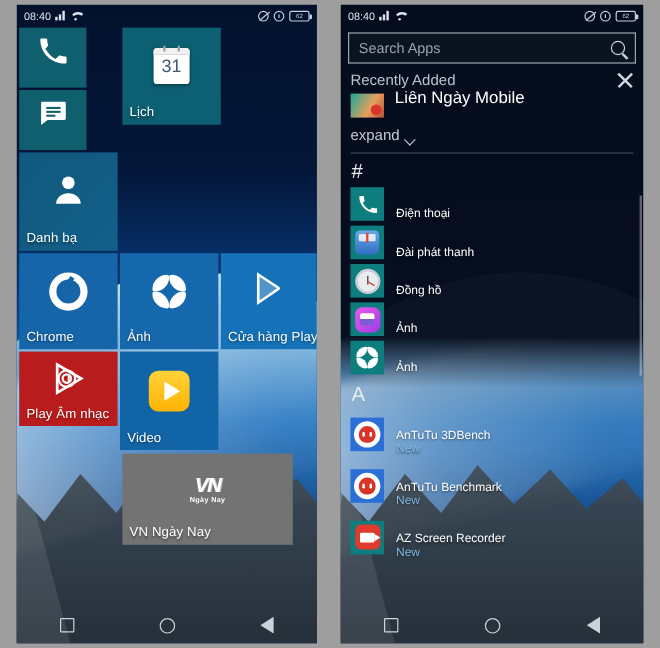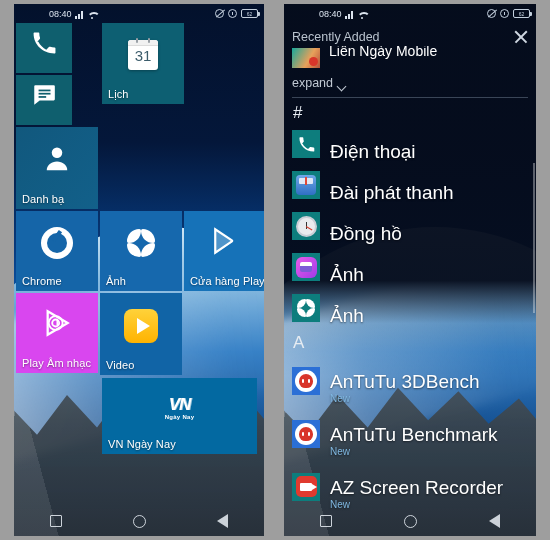--- a/index.html
+++ b/index.html
@@ -34,21 +34,21 @@
     clip-path: polygon(0% 46%, 8% 30%, 16% 44%, 26% 22%, 36% 40%, 46% 18%, 56% 36%, 66% 20%, 76% 38%, 86% 24%, 94% 40%, 100% 30%, 100% 100%, 0% 100%);
     opacity:.92;
   }
   .cloudband{ position:absolute; left:-20%; top:52%; width:150%; height:26%;
     background:linear-gradient(100deg, rgba(255,255,255,0.65) 0%, rgba(255,255,255,0.28) 35%, rgba(255,255,255,0.05) 70%, rgba(255,255,255,0) 100%);
     transform:rotate(-16deg); filter:blur(5px); pointer-events:none;}
 
   
   .statusbar{ position:relative; height:19px; display:flex; align-items:center;
     justify-content:space-between; padding:0 6px; color:#dbe3ee; font-size:9px; z-index:40; }
-  .sb-left{ display:flex; align-items:flex-end; gap:3px;margin-left:29px; }
+  .sb-left{ display:flex; align-items:flex-start; gap:3px; }
   .sb-right{ display:flex; align-items:center; gap:4px; }
   .sig{ display:inline-block; width:9px; height:8px;
     background:
       linear-gradient(#dbe3ee,#dbe3ee) 0 100%/2px 3px no-repeat,
       linear-gradient(#dbe3ee,#dbe3ee) 3px 100%/2px 5px no-repeat,
       linear-gradient(#dbe3ee,#dbe3ee) 6px 100%/2px 8px no-repeat; }
   .wifi{ display:inline-block; width:10px; height:8px; position:relative; }
   .wifi::before{ content:""; position:absolute; left:0; top:1px; width:10px; height:10px;
     border:2px solid #dbe3ee; border-radius:50%; clip-path:polygon(0 0,100% 0,50% 50%); }
   .wifi::after{ content:""; position:absolute; left:4px; top:6px; width:2px; height:2px; background:#dbe3ee; border-radius:50%;}
@@ -129,21 +129,21 @@
 
   .recentrow{ margin:2px 8px 0 8px; display:flex; align-items:center; gap:9px; height:24px; overflow:hidden;}
   .recentrow .nm{ color:#fff; font-size:14px; position:relative; top:-7px; }
   .expand{ margin:6px 8px 0 8px; color:#c2cad4; font-size:12.5px; display:flex; align-items:flex-end; gap:5px;}
   .chev{ width:7px; height:7px; border-right:1.6px solid #c2cad4; border-bottom:1.6px solid #c2cad4; transform:rotate(45deg); margin-top:-3px;}
   .divider{ margin:7px 8px 0 8px; height:1px; background:#3a4557;}
 
   .sechdr{ color:#e7ecf2; font-size:17px; margin:5px 0 1px 9px; font-weight:normal; }
   .approw{ display:flex; align-items:center; gap:10px; padding:2px 0 2px 8px; }
   .appicon{ width:28px; height:28px; background:#0d7d7d; display:flex; align-items:center; justify-content:center; flex:0 0 auto;}
-  .appname{ color:#fff; font-size:19px; line-height:1.1; text-shadow:0 1px 2px rgba(0,0,0,.5);margin-top:16px;}
+  .appname{ color:#fff; font-size:10px; line-height:1.1; text-shadow:0 1px 2px rgba(0,0,0,.5);margin-top:16px;}
   .appsub{ color:#7fb7e0; font-size:10px; line-height:1.2; text-shadow:0 1px 2px rgba(0,0,0,.5);}
 
   .ic-radio{ width:20px;height:20px;border-radius:4px;background:linear-gradient(#6fa8e8,#2f6fc4); position:relative;}
   .ic-radio::before{ content:""; position:absolute; left:3px; top:3px; right:3px; height:6px; background:#dfe9f7; border-radius:1px;}
   .ic-radio::after{ content:""; position:absolute; left:9px; top:2px; width:1.5px; height:8px; background:#e04a3a;}
   .ic-clock{ width:21px;height:21px;border-radius:50%; background:#e9ebee; border:2px solid #c9ced6; position:relative;}
   .ic-clock::before{ content:""; position:absolute; left:8px; top:4px; width:1.4px; height:7px; background:#333; transform-origin:bottom;}
   .ic-clock::after{ content:""; position:absolute; left:8px; top:8px; width:7px; height:1.4px; background:#d23b2a; transform-origin:left; transform:rotate(30deg);}
   .ic-gallery{ width:21px;height:21px;border-radius:6px; background:linear-gradient(135deg,#e85ce8,#a13ae8); display:flex;align-items:center;justify-content:center;}
   .ic-gallery i{ display:block; width:12px;height:10px; background:linear-gradient(#fdfdfd 45%,#7b5bd6 45%); border-radius:2px;}
@@ -250,42 +250,42 @@
         <div class="tile" style="left:170px;top:188px;width:80px;height:80px;background:#1672b8;">
           <div class="gl" style="top:40%;">
             <svg width="30" height="30" viewBox="0 0 24 24">
                 <path fill="#fff" d="M4 2.2v19.6c0 .5.5.8.9.5l13.6-9.3c.4-.3.4-.8 0-1.1L4.9 1.7c-.4-.3-.9 0-.9.5z" opacity="0.25"></path>
                 <path fill="none" stroke="#fff" stroke-width="1.7" d="M5 2.6v18.8l13.3-9.1c.4-.3.4-.6 0-.9z"></path>
               </svg>
           </div>
           <span class="lbl">Cửa hàng Play</span>
         </div>
 
-        <div class="tile" style="left:2px;top:270px;width:82px;height:80px;background:#d946ef;">
+        <div class="tile" style="left:2px;top:270px;width:82px;height:62px;background:#b91c1c;">
           <div class="gl" style="top:40%;">
             <svg width="32" height="32" viewBox="0 0 24 24">
               <path fill="none" stroke="#fff" stroke-width="1.7" d="M5 3.2v17.6L20 12z"></path>
               <circle cx="11" cy="12" r="5.2" fill="none" stroke="#fff" stroke-width="1.4"></circle>
               <circle cx="11" cy="12" r="2.6" fill="none" stroke="#fff" stroke-width="1.4"></circle>
               <path fill="#fff" d="M11.6 9.6h1.2v4h-1.2z"></path>
             </svg>
           </div>
           <span class="lbl">Play Âm nhạc</span>
         </div>
 
         <div class="tile" style="left:86px;top:270px;width:82px;height:82px;background:#1164a6;">
           <div class="gl" style="top:40%;">
             <div class="g-video">
                 <div class="tri"></div>
               </div>
           </div>
           <span class="lbl">Video</span>
         </div>
 
-        <div class="tile" style="left:88px;top:355px;width:155px;height:76px;background:#0369a1;">
+        <div class="tile" style="left:88px;top:355px;width:142px;height:76px;background:#737373;">
           <div class="gl" style="top:40%;">
             <div class="g-vn">
               <div class="w">VN</div>
               <div class="s">Ngày Nay</div>
             </div>
           </div>
           <span class="lbl">VN Ngày Nay</span>
         </div>
 
 
@@ -314,20 +314,24 @@
         </div>
         <div class="sb-right">
           <span class="sicon slash"></span>
           <span class="sicon alarm"></span>
           <span class="batt">62</span>
         </div>
       </div>
 
       <div class="drawer">
 
+        <div class="searchwrap">
+          <span class="ph" placeholder="Search Apps">Search Apps</span>
+          <span class="mag"></span>
+        </div>
 
         <div class="recent">
           <span class="t">Recently Added</span>
           <span class="xbtn"></span>
         </div>
 
         <div class="recentrow">
           <span class="ic-lq"></span>
           <span class="nm">Liên Ngày Mobile</span>
         </div>

